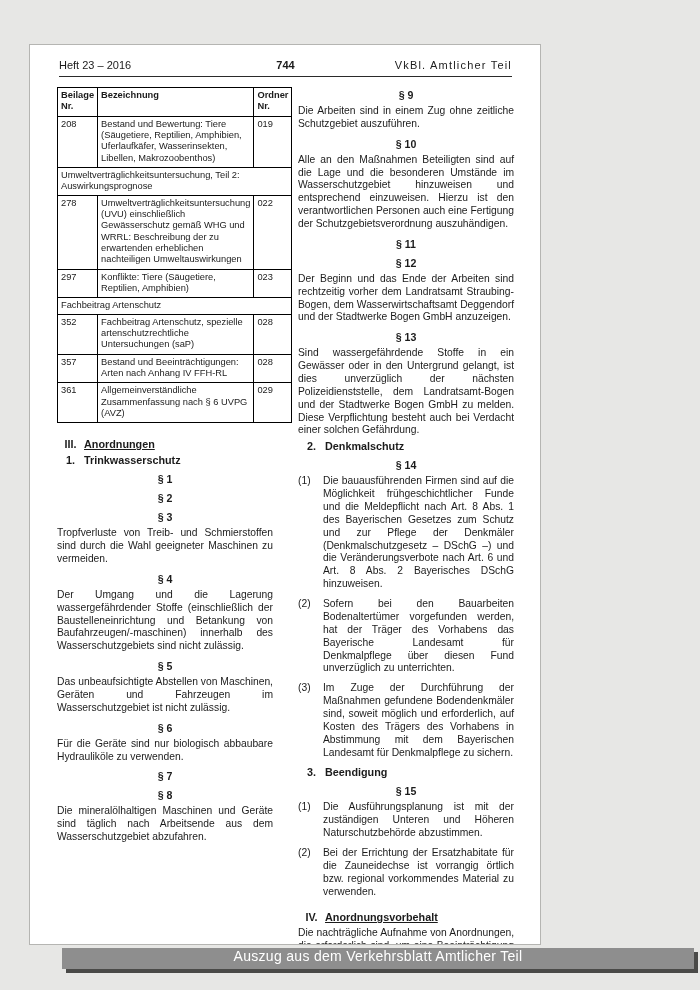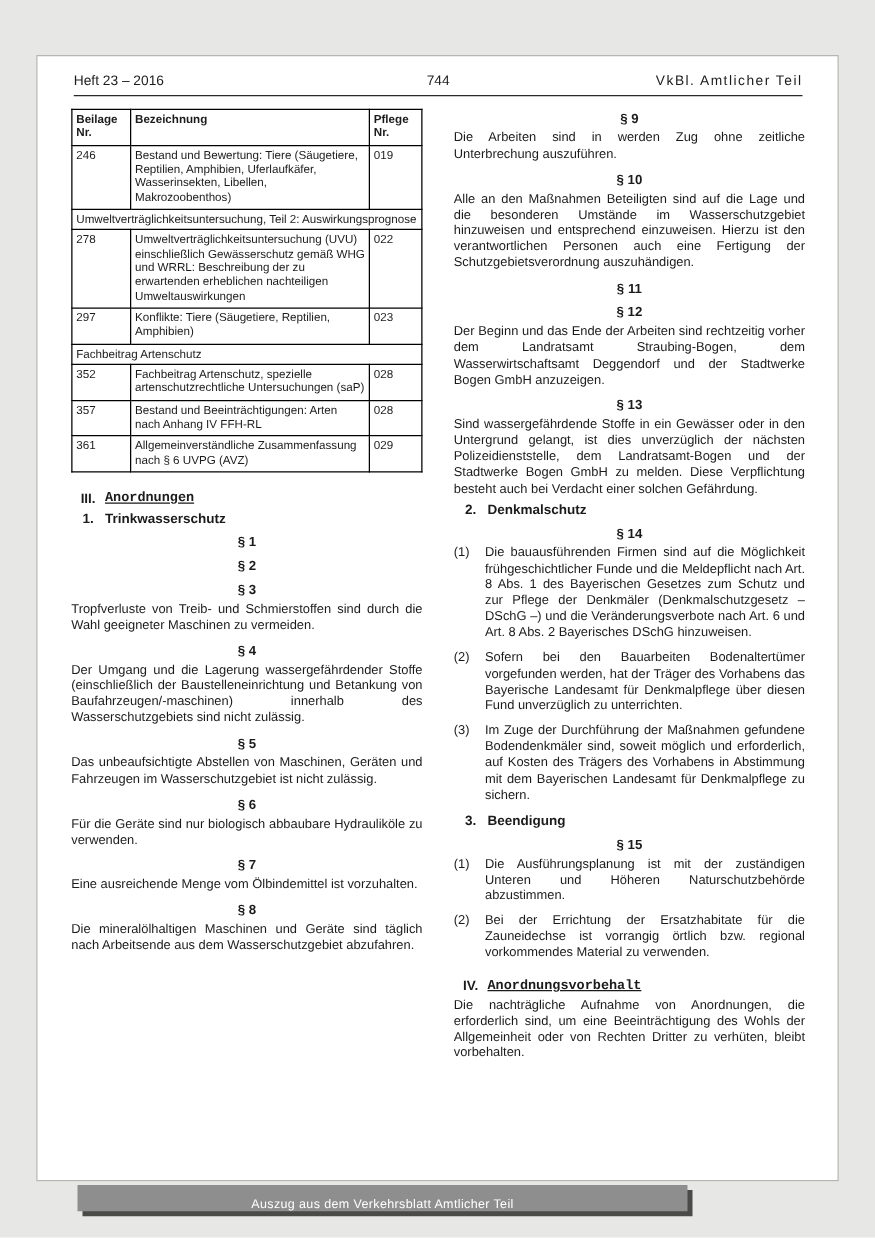--- a/index.html
+++ b/index.html
@@ -4,30 +4,30 @@
 <style>
   * { box-sizing: border-box; }
   html, body { margin: 0; padding: 0; }
   body {
     width: 700px; height: 990px; position: relative; overflow: hidden;
     background: #e7e7e5;
     font-family: "Liberation Sans", sans-serif;
     color: #1b1b1b;
   }
   .page {
-    position: absolute; left: 29px; top: 44px; width: 642px; height: 901px;
+    position: absolute; left: 29px; top: 44px; width: 512px; height: 901px;
     background: #ffffff; border: 1px solid #b5b5b2;
     padding: 12px 26px 0 27px; overflow: hidden;
   }
   .page-header {
     display: grid; grid-template-columns: 1fr auto 1fr; align-items: baseline;
     font-size: 11px; padding: 2px 2px 5px 2px;
   }
   .hdr-left { text-align: left; }
-  .hdr-center { font-weight: normal; }
+  .hdr-center { font-weight: bold; }
   .hdr-right { text-align: right; letter-spacing: 1.2px; padding-left: 36px; }
   .header-rule { border-bottom: 1.3px solid #2a2a2a; margin: 0 2px 10px 2px; }
   .columns { display: flex; gap: 25px; }
   .col { flex: 1 1 0; min-width: 0; }
 
   table.attachments {
     width: 100%; border-collapse: collapse;
     font-size: 9.3px; line-height: 1.22; margin-bottom: 15px;
   }
   table.attachments col.c1 { width: 47px; }
@@ -44,33 +44,33 @@
     margin: 0 0 3px 0; hyphens: auto;
   }
   .pmark {
     text-align: center; font-weight: bold; font-size: 10.6px;
     margin: 7px 0 4px 0;
   }
   #right-blocks > .pmark:first-child { margin-top: 2px; }
   .heading { display: flex; font-weight: bold; font-size: 10.8px; margin: 2px 0 4px 0; text-align: center; }
   .heading.section { margin-top: 13px; }
   .heading .h-num { flex: 0 0 27px; }
-  .heading.section .h-label { text-decoration: underline; font-family: Liberation Mono, monospace; }
+  .heading.section .h-label { text-decoration: underline; }
   .item { display: flex; margin: 0 0 7px 0; }
   .item .item-num { flex: 0 0 25px; font-size: 10.3px; line-height: 1.25; }
   .item .item-text {
     flex: 1 1 auto; font-size: 10.3px; line-height: 1.25;
     text-align: justify; hyphens: auto; min-width: 0;
   }
 
   .banner {
-    position: absolute; left: 62px; top: 948px; width: 488px; height: 21px;
+    position: absolute; left: 62px; top: 948px; width: 632px; height: 21px;
     background: #8e8e8e; color: #ffffff;
-    display: flex; align-items: flex-end; justify-content: center;
-    font-size: 10px; letter-spacing: 0.3px;
+    display: flex; align-items: flex-start; justify-content: center;
+    font-size: 14px; letter-spacing: 0.3px;
     box-shadow: 4px 4px 0 0 #4a4a48;
   }
 </style>
 </head>
 <body>
 
 <div class="page">
   <div class="page-header">
     <span class="hdr-left">Heft 23 – 2016</span>
     <span class="hdr-center">744</span>
@@ -83,26 +83,26 @@
       <table class="attachments">
         <colgroup>
           <col class="c1">
             <col class="c2">
             <col class="c3">
         </colgroup>
         <thead>
           <tr>
             <th>Beilage Nr.</th>
             <th>Bezeichnung</th>
-            <th>Pflege Nr.</th>
+            <th>Ordner Nr.</th>
           </tr>
         </thead>
         <tbody id="table-body">
             <tr>
-              <td>246</td>
+              <td>208</td>
               <td>Bestand und Bewertung: Tiere (Säugetiere, Reptilien, Amphibien, Uferlaufkäfer, Wasserinsekten, Libellen, Makrozoobenthos)</td>
               <td>019</td>
             </tr>
             <tr>
               <td colspan="3" class="span-cell">Umweltverträglichkeitsuntersuchung, Teil 2: Auswirkungsprognose</td>
             </tr>
             <tr>
               <td>278</td>
               <td>Umweltverträglichkeitsuntersuchung (UVU) einschließlich Gewässerschutz gemäß WHG und WRRL: Beschreibung der zu erwartenden erheblichen nachteiligen Umweltauswirkungen</td>
               <td>022</td>
@@ -145,30 +145,29 @@
           <div class="pmark">§ 2</div>
           <div class="pmark">§ 3</div>
           <div class="ptext">Tropfverluste von Treib- und Schmierstoffen sind durch die Wahl geeigneter Maschinen zu vermeiden.</div>
           <div class="pmark">§ 4</div>
           <div class="ptext">Der Umgang und die Lagerung wassergefährdender Stoffe (einschließlich der Baustelleneinrichtung und Betankung von Baufahrzeugen/-maschinen) innerhalb des Wasserschutzgebiets sind nicht zulässig.</div>
           <div class="pmark">§ 5</div>
           <div class="ptext">Das unbeaufsichtigte Abstellen von Maschinen, Geräten und Fahrzeugen im Wasserschutzgebiet ist nicht zulässig.</div>
           <div class="pmark">§ 6</div>
           <div class="ptext">Für die Geräte sind nur biologisch abbaubare Hydrauliköle zu verwenden.</div>
           <div class="pmark">§ 7</div>
-          <div class="ptext">Eine ausreichende Menge vom Ölbindemittel ist vorzuhalten.</div>
           <div class="pmark">§ 8</div>
           <div class="ptext">Die mineralölhaltigen Maschinen und Geräte sind täglich nach Arbeitsende aus dem Wasserschutzgebiet abzufahren.</div>
         </div>
     </div>
 
     <div class="col">
       <div id="right-blocks">
           <div class="pmark">§ 9</div>
-          <div class="ptext">Die Arbeiten sind in werden Zug ohne zeitliche Unterbrechung auszuführen.</div>
+          <div class="ptext">Die Arbeiten sind in einem Zug ohne zeitliche Schutzgebiet auszuführen.</div>
           <div class="pmark">§ 10</div>
           <div class="ptext">Alle an den Maßnahmen Beteiligten sind auf die Lage und die besonderen Umstände im Wasserschutzgebiet hinzuweisen und entsprechend einzuweisen. Hierzu ist den verantwortlichen Personen auch eine Fertigung der Schutzgebietsverordnung auszuhändigen.</div>
           <div class="pmark">§ 11</div>
           <div class="pmark">§ 12</div>
           <div class="ptext">Der Beginn und das Ende der Arbeiten sind rechtzeitig vorher dem Landratsamt Straubing-Bogen, dem Wasserwirtschaftsamt Deggendorf und der Stadtwerke Bogen GmbH anzuzeigen.</div>
           <div class="pmark">§ 13</div>
           <div class="ptext">Sind wassergefährdende Stoffe in ein Gewässer oder in den Untergrund gelangt, ist dies unverzüglich der nächsten Polizeidienststelle, dem Landratsamt-Bogen und der Stadtwerke Bogen GmbH zu melden. Diese Verpflichtung besteht auch bei Verdacht einer solchen Gefährdung.</div>
           <div class="heading subsection">
             <span class="h-num">2.</span>
             <span class="h-label">Denkmalschutz</span>

